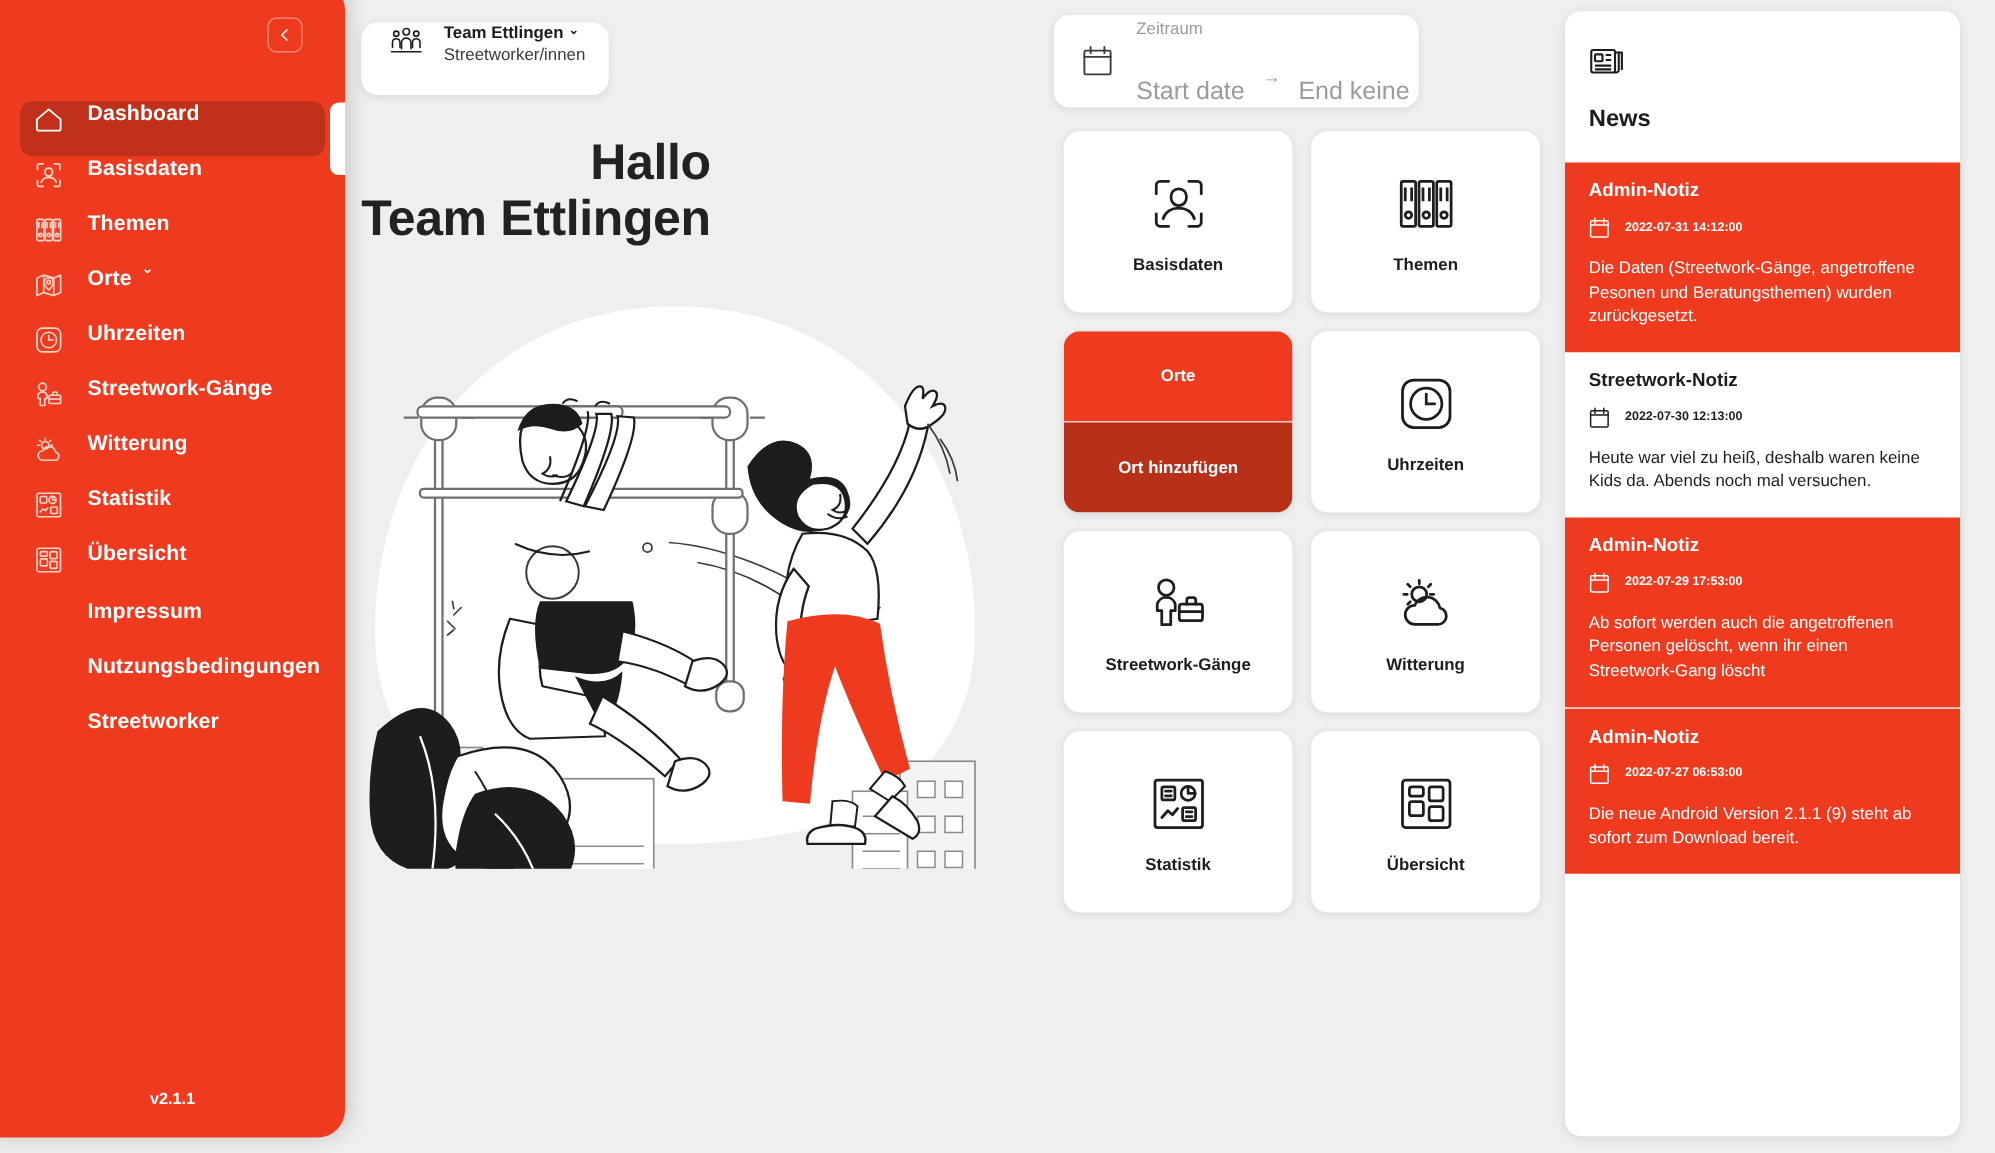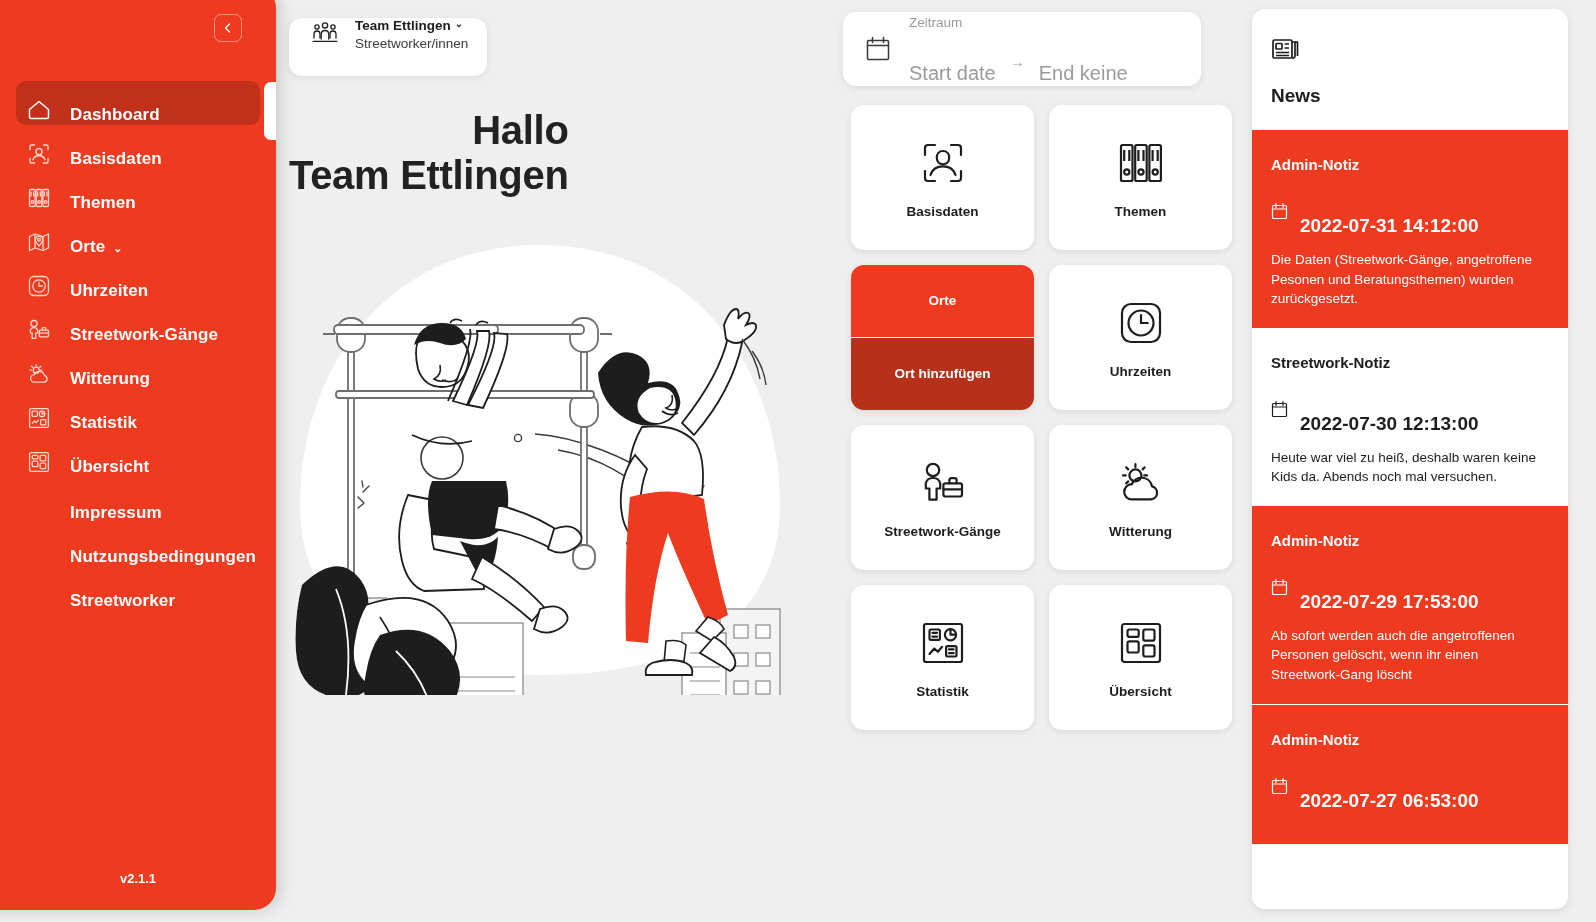--- a/index.html
+++ b/index.html
@@ -64,21 +64,21 @@
   #nav {
     position: absolute;
     left: 16px;
     top: 95px;
     width: 276px;
   }
 
   .nav-item {
     position: relative;
     display: flex;
-    align-items: flex-end;
+    align-items: flex-start;
     height: 44px;
     margin: 0 16px 0 16px;
     padding-left: 8px;
     border-radius: 10px;
     cursor: pointer;
     color: #ffffff;
   }
   .nav-item.active {
     background: #c1301a;
   }
@@ -156,21 +156,21 @@
     font-size: 13.5px;
     color: #3a3a3a;
     white-space: nowrap;
     line-height: 1.35;
   }
 
   #date-card {
     position: absolute;
     left: 843px;
     top: 12px;
-    width: 358px;
+    width: 292px;
     height: 74px;
     background: #ffffff;
     border-radius: 13px;
     box-shadow: 0 2px 7px rgba(0,0,0,0.09);
     display: flex;
     align-items: center;
     padding-left: 22px;
     cursor: pointer;
   }
   #cal-icon { width: 26px; height: 28px; margin-right: 18px; flex: 0 0 26px; }
@@ -281,34 +281,34 @@
   #news-icon { margin: 26px 0 0 19px; width: 30px; height: 28px; }
   #news-icon svg { display: block; }
   #news-title {
     margin: 22px 0 0 19px;
     font-size: 19px;
     font-weight: 700;
     color: #1d1d1d;
   }
   #news-list { margin-top: 23px; }
   .news-item {
-    padding: 26px 19px 19px 19px;
+    padding: 14px 19px 19px 19px;
   }
   .news-item.red { background: #ee3b20; color: #ffffff; }
   .news-item.red + .news-item.red { border-top: 1.5px solid #ffffff; }
   .news-item.white { background: #ffffff; color: #1d1d1d; }
   .news-head {
     font-size: 15px;
     font-weight: 700;
     margin-bottom: 12px;
   }
   .news-date-row { display: flex; align-items: center; margin-bottom: 13px; }
   .news-cal { width: 17px; height: 18px; margin-right: 12px; flex: 0 0 17px; }
   .news-cal svg { display: block; }
-  .news-date { font-size: 19px; font-weight: 700; margin-top: 30px; }
+  .news-date { font-size: 10px; font-weight: 700; }
   .news-body { font-size: 13.5px; line-height: 1.45; }
 </style>
 </head>
 <body>
 
 <div id="app">
 
   <nav id="sidebar">
 
     <div id="collapse-btn">
@@ -822,18 +822,19 @@
             <svg width="17" height="18" viewBox="0 0 17 18" fill="none">
               <g stroke="#ffffff" stroke-width="1.2" stroke-linecap="round" stroke-linejoin="round">
                 <rect x="1.5" y="3.5" width="14" height="13" rx="1"></rect>
                 <path d="M1.5 7h14"></path>
                   <path d="M5 1.5v4M12 1.5v4"></path>
               </g>
             </svg>
           </span>
           <span class="news-date">2022-07-27 06:53:00</span>
         </div>
+        <div class="news-body">Die neue Android Version 2.1.1 (9) steht ab sofort zum Download bereit.</div>
       </div>
 
     </div>
   </aside>
 
 </div>
 
 </body></html>

